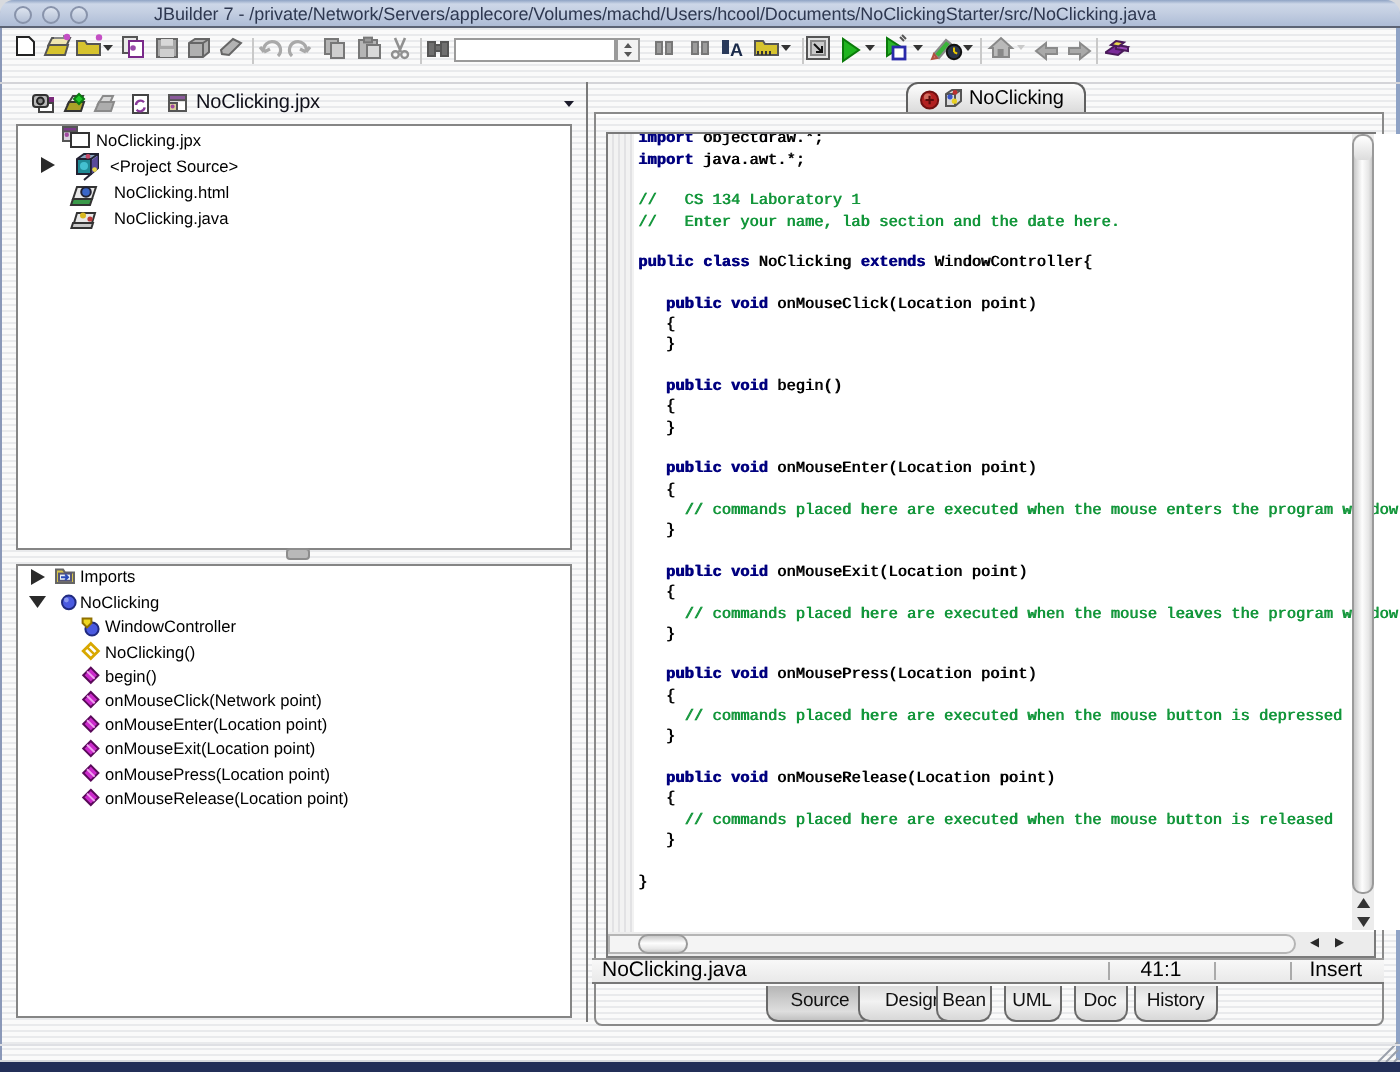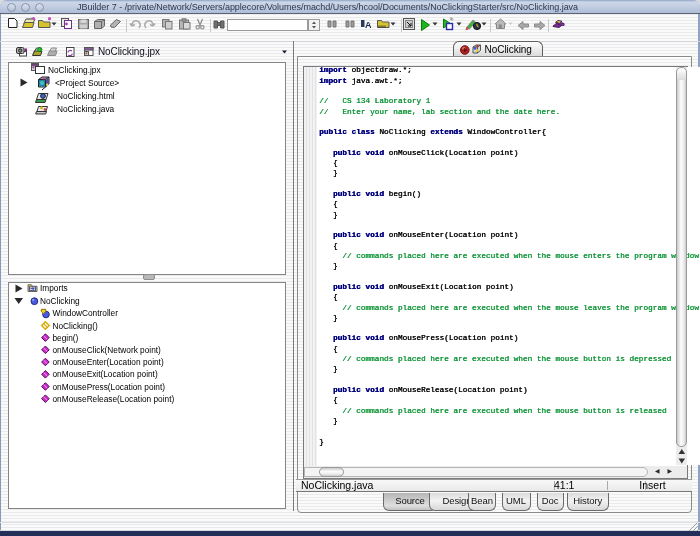--- a/index.html
+++ b/index.html
@@ -321,24 +321,24 @@
  <div class="cap caph" style="left:15px;top:0.5px;width:25px;height:10.5px"></div>
  <svg width="383" height="12" style="position:absolute;left:0;top:0">
   <path d="M351 5.4 l4.5-2.4 v4.8z" fill="#2a2a2a"></path>
   <path d="M363.5 3 v4.8 l4.5-2.4z" fill="#2a2a2a"></path>
  </svg>
 </div>
 
 <div id="status" class="abs" style="left:296px;top:479px;width:396px;height:13px;border-top:1px solid #9a9a9a;border-bottom:1px solid #777;background:linear-gradient(180deg,#f8f8f8,#e9e9e9);box-sizing:border-box;font-size:10.5px;color:#000">
  <div class="abs" style="left:5px;top:0px;line-height:11.5px">NoClicking.java</div>
  <div class="abs" style="left:258px;top:1px;width:1px;height:9px;background:#aaa"></div>
- <div class="abs" style="left:258px;top:0px;width:53px;line-height:11.5px">41:1</div>
+ <div class="abs" style="left:258px;top:0px;width:53px;text-align:center;line-height:11.5px">41:1</div>
  <div class="abs" style="left:311px;top:1px;width:1px;height:9px;background:#aaa"></div>
  <div class="abs" style="left:349px;top:1px;width:1px;height:9px;background:#aaa"></div>
- <div class="abs" style="left:339px;top:0px;width:35px;text-align:center;line-height:11.5px">Insert</div>
+ <div class="abs" style="left:350px;top:0px;width:35px;text-align:right;line-height:11.5px">Insert</div>
 </div>
 
 <div id="btabs" class="abs" style="left:294px;top:493px;width:398px;height:18px">
  <div class="btab" style="left:89px;width:54px;background:linear-gradient(180deg,#b5b5b5,#cccccc 40%,#dedede 75%,#c2c2c2)">Source</div>
  <div class="btab" style="left:135px;width:56px">Design</div>
  <div class="btab" style="left:174px;width:28px">Bean</div>
  <div class="btab" style="left:207.5px;width:29px">UML</div>
  <div class="btab" style="left:242.5px;width:27px">Doc</div>
  <div class="btab" style="left:273px;width:41.5px">History</div>
 </div>

